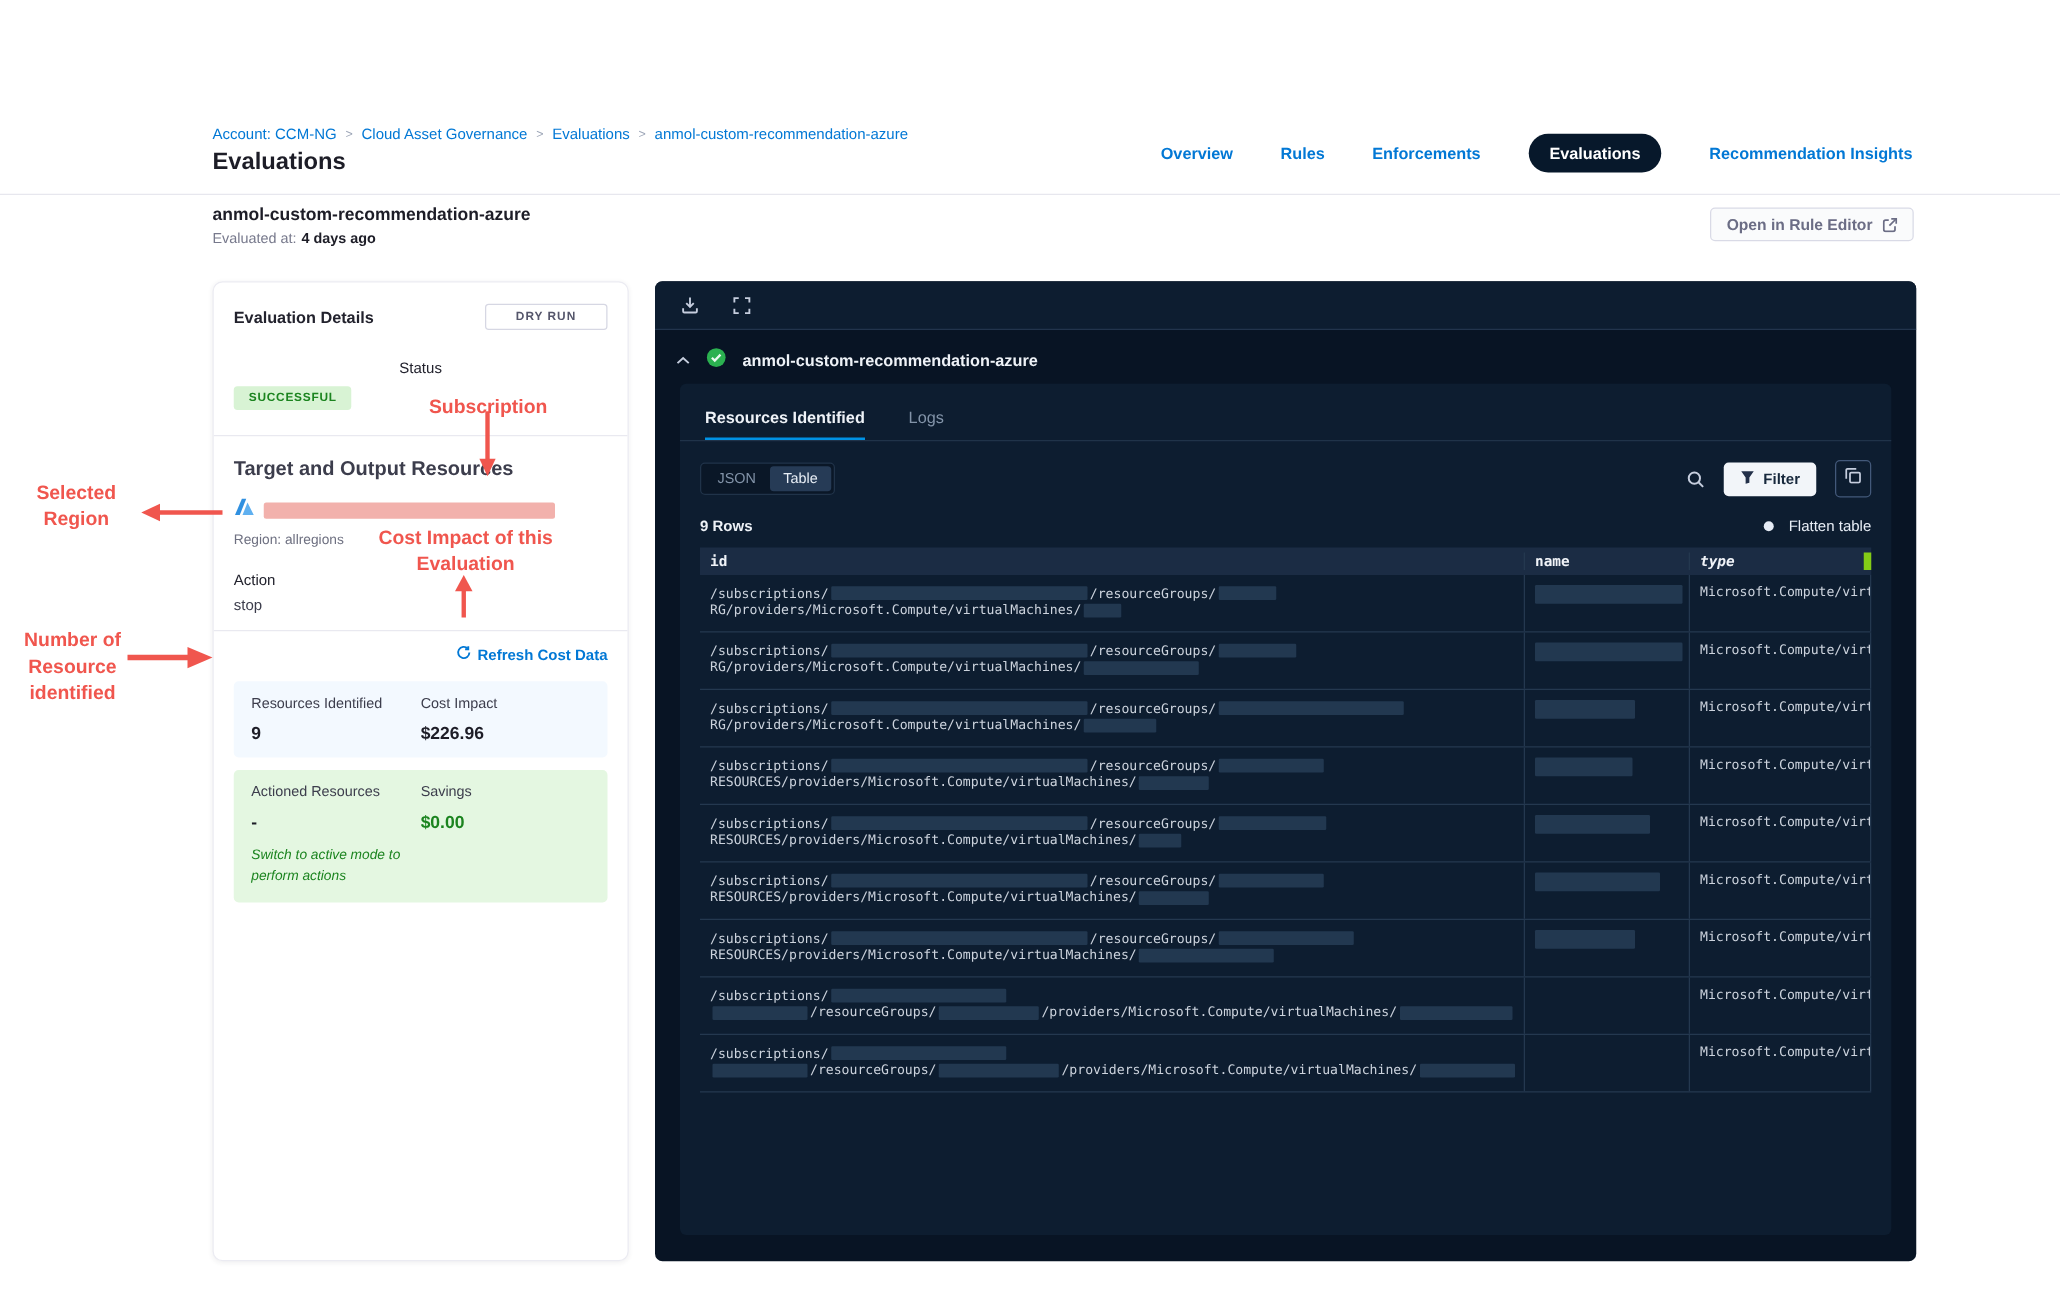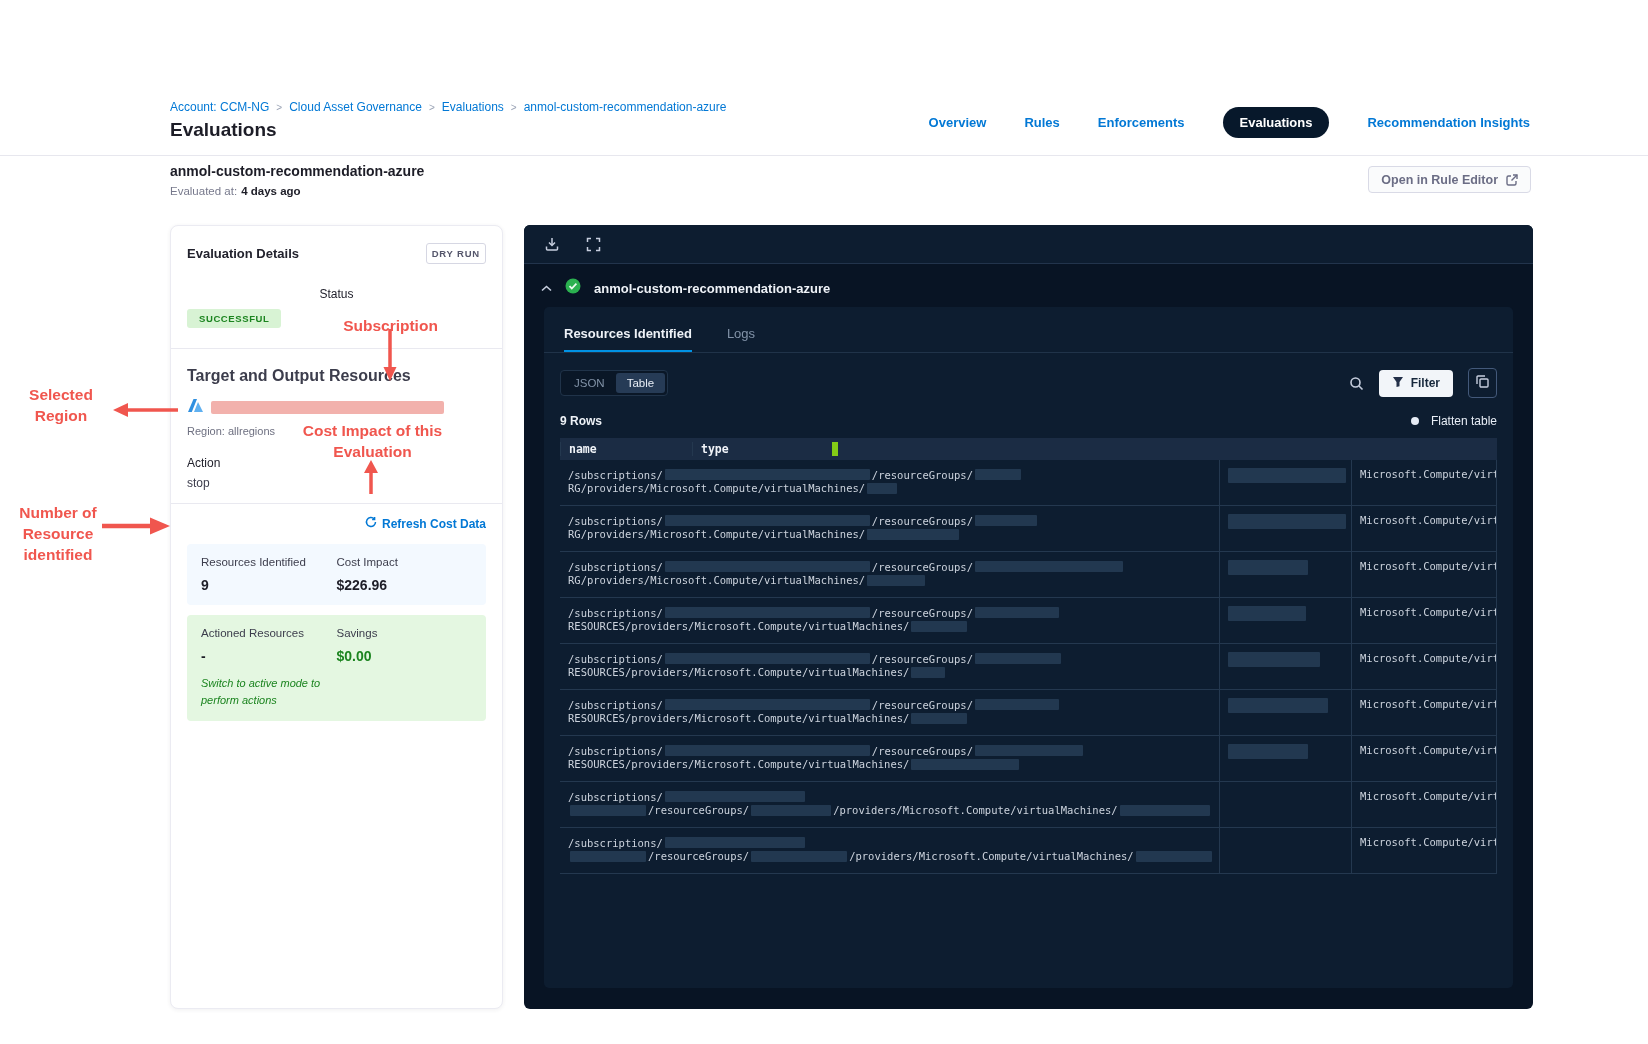--- a/index.html
+++ b/index.html
@@ -27,21 +27,21 @@
   .evaluated b{color:#1d1d27;margin-left:4px;}
   .rule-editor-btn{position:absolute;top:119px;right:117px;height:27px;display:flex;align-items:center;gap:8px;
     background:#fafbfc;border:1px solid #d9dae6;border-radius:4px;padding:0 12px;
     color:#6b6d85;font-size:12.5px;font-weight:bold;cursor:pointer;}
 
   
   .details-card{position:absolute;left:170px;top:178px;width:333px;height:784px;background:#fff;
     border:1px solid #ebebf2;border-radius:8px;box-shadow:0 1px 4px rgba(40,41,61,.07);padding:17px 16px;}
   .card-head{display:flex;justify-content:space-between;align-items:center;}
   .card-title{font-size:13px;font-weight:bold;color:#22222d;}
-  .dry-run{font-size:9.5px;font-weight:bold;letter-spacing:.8px;color:#55566b;border:1px solid #d6d7e3;border-radius:3px;padding:4px 5px;background:#fff;}
+  .dry-run{font-size:9.5px;font-weight:bold;letter-spacing:.8px;color:#55566b;border:1px solid #d6d7e3;border-radius:3px;padding:4px 24px;background:#fff;}
   .status-label{margin-top:23px;font-size:12px;color:#22222d;text-align:center;}
   .status-badge{display:inline-block;margin-top:8px;font-size:9.5px;font-weight:bold;letter-spacing:.6px;
     color:var(--green-text);background:var(--green-badge-bg);border-radius:3px;padding:4px 12px;}
   .hdiv{height:1px;background:#e9e9f0;margin:20px -16px 0;}
   .target-label{margin-top:18px;font-size:16px;font-weight:bold;color:#3c3d4c;}
   .target-row{margin-top:13px;display:flex;align-items:center;gap:7px;}
   .sub-redact{height:13px;width:233px;background:var(--redaction-pink);border-radius:2px;}
   .region-line{margin-top:8px;font-size:11px;color:#6e7081;}
   .action-label{margin-top:19px;font-size:12px;color:#22222d;}
   .action-value{margin-top:6px;font-size:12px;color:#3c3d4c;}
@@ -85,21 +85,21 @@
   .rows-row{margin-top:16px;display:flex;align-items:center;}
   .rows-count{font-size:12px;font-weight:bold;color:#eef2f7;}
   .flatten{margin-left:auto;display:flex;align-items:center;gap:12px;font-size:12px;color:#e8eef6;}
   .flatten-dot{width:8px;height:8px;border-radius:50%;background:#e6ecf5;cursor:pointer;}
 
   .rtable{margin-top:10px;font-family:"DejaVu Sans Mono",monospace;}
   .thead{display:flex;background:#1b2c44;height:22px;align-items:center;font-size:11.5px;font-weight:bold;color:#f0f3f8;}
   .th{padding:0 8px;}
   .th-id{flex:1;}
   .th-name{width:132px;border-left:1px solid #24384f;}
-  .th-type{width:146px;border-left:1px solid #24384f;border-right:6px solid #84cc16;}
+  .th-type{width:146px;border-left:1px solid #24384f;border-right:6px solid #84cc16;font-style:italic;}
   .trow{display:flex;height:46px;border-bottom:1px solid #24384f;cursor:pointer;}
   .tcell{padding:8px 8px 0;}
   .tcell-id{flex:1;font-size:10.5px;color:#ccd3dd;overflow:hidden;}
   .idline{display:flex;align-items:center;height:13.5px;white-space:nowrap;}
   .redact{display:inline-block;height:11px;background:var(--redaction-navy);border-radius:1px;margin:0 2px;flex:0 0 auto;}
   .tcell-name{width:132px;border-left:1px solid #24384f;}
   .name-redact{height:15px;margin:0;}
   .tcell-type{width:146px;border-left:1px solid #24384f;border-right:1px solid #24384f;font-size:10.5px;color:#ccd3dd;white-space:nowrap;overflow:hidden;}
 </style>
 </head>
@@ -294,20 +294,21 @@
       <div class="rows-row">
         <span class="rows-count">9 Rows</span>
         <span class="flatten">
           <span class="flatten-dot"></span>
           <span>Flatten table</span>
         </span>
       </div>
 
       <div class="rtable">
         <div class="thead">
+          <span class="th th-id">id</span>
           <span class="th th-name">name</span>
           <span class="th th-type">type</span>
         </div>
         <div>
             <div class="trow">
               <div class="tcell tcell-id">
                 <div class="idline">
                   <span>/subscriptions/</span>
                   <span class="redact" style="width: 205px;"></span>
                   <span>/resourceGroups/</span>

